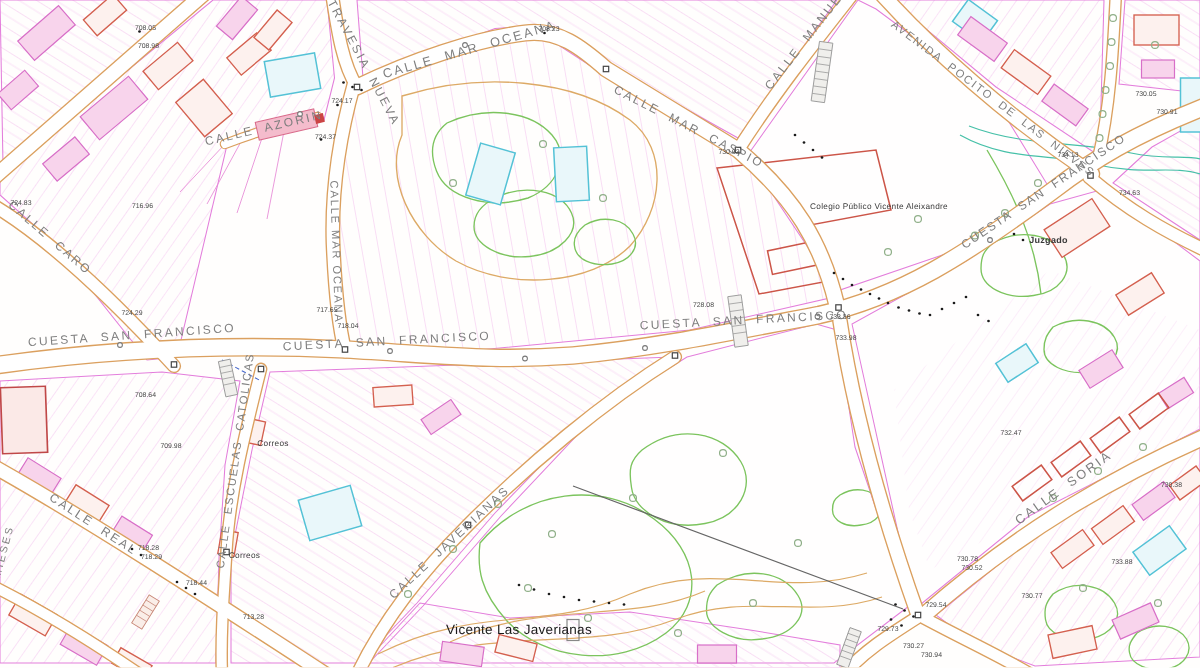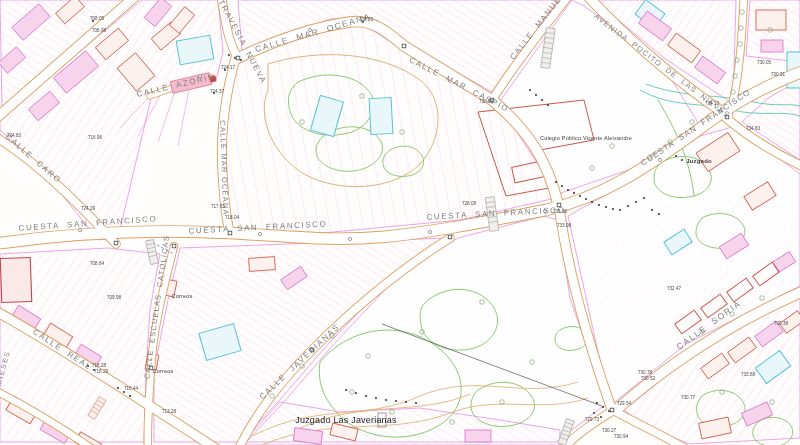--- a/index.html
+++ b/index.html
@@ -344,21 +344,21 @@
       <div class="map-label street" style="left: 33px; top: 159px; font-size: 8px; transform: translate(-50%, -50%) rotate(41deg);">CALLE  CARO</div>
       <div class="map-label street" style="left: 62px; top: 350px; font-size: 8px; transform: translate(-50%, -50%) rotate(33deg);">CALLE  REAL</div>
       <div class="map-label street" style="left: 157px; top: 307px; font-size: 7.5px; letter-spacing: 1.2px; transform: translate(-50%, -50%) rotate(-82deg);">CALLE  ESCUELAS  CATOLICAS</div>
       <div class="map-label street" style="left: 300px; top: 362px; font-size: 8px; transform: translate(-50%, -50%) rotate(-43deg);">CALLE  JAVERIANAS</div>
       <div class="map-label street" style="left: 709px; top: 325px; font-size: 8.5px; transform: translate(-50%, -50%) rotate(-36deg);">CALLE  SORIA</div>
       <div class="map-label street" style="left: 3px; top: 368px; font-size: 7px; transform: translate(-50%, -50%) rotate(-75deg);">MIESES</div>
       <div class="map-label poi" style="left: 586px; top: 139px; font-size: 5.5px; transform: translate(-50%, -50%) rotate(0deg);">Colegio Público Vicente Aleixandre</div>
       <div class="map-label poi" style="left: 699px; top: 161px; font-size: 6px; font-weight: 700; transform: translate(-50%, -50%) rotate(0deg);">Juzgado</div>
       <div class="map-label poi" style="left: 182px; top: 297px; font-size: 5.5px; transform: translate(-50%, -50%) rotate(0deg);">Correos</div>
       <div class="map-label poi" style="left: 163px; top: 372px; font-size: 5.5px; transform: translate(-50%, -50%) rotate(0deg);">Correos</div>
-      <div class="map-label poi" style="left: 346px; top: 420px; font-size: 9px; color: rgb(26, 26, 26); transform: translate(-50%, -50%) rotate(0deg);">Juzgado Las Javerianas</div>
+      <div class="map-label poi" style="left: 346px; top: 420px; font-size: 9px; color: rgb(26, 26, 26); transform: translate(-50%, -50%) rotate(0deg);">Vicente Las Javerianas</div>
       <div class="map-label elev" style="left: 97px; top: 19px; transform: translate(-50%, -50%) rotate(0deg);">708.05</div>
       <div class="map-label elev" style="left: 99px; top: 31px; transform: translate(-50%, -50%) rotate(0deg);">708.98</div>
       <div class="map-label elev" style="left: 366px; top: 20px; transform: translate(-50%, -50%) rotate(0deg);">708.23</div>
       <div class="map-label elev" style="left: 228px; top: 68px; transform: translate(-50%, -50%) rotate(0deg);">724.17</div>
       <div class="map-label elev" style="left: 217px; top: 92px; transform: translate(-50%, -50%) rotate(0deg);">724.37</div>
       <div class="map-label elev" style="left: 486px; top: 102px; transform: translate(-50%, -50%) rotate(0deg);">730.93</div>
       <div class="map-label elev" style="left: 764px; top: 63px; transform: translate(-50%, -50%) rotate(0deg);">730.05</div>
       <div class="map-label elev" style="left: 778px; top: 75px; transform: translate(-50%, -50%) rotate(0deg);">730.91</div>
       <div class="map-label elev" style="left: 753px; top: 129px; transform: translate(-50%, -50%) rotate(0deg);">734.63</div>
       <div class="map-label elev" style="left: 712px; top: 104px; transform: translate(-50%, -50%) rotate(0deg);">734.13</div>

